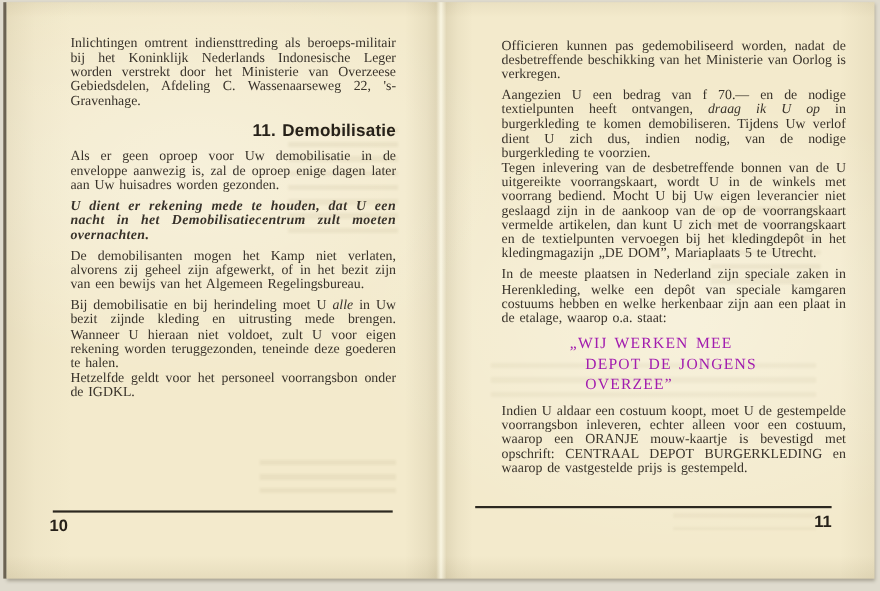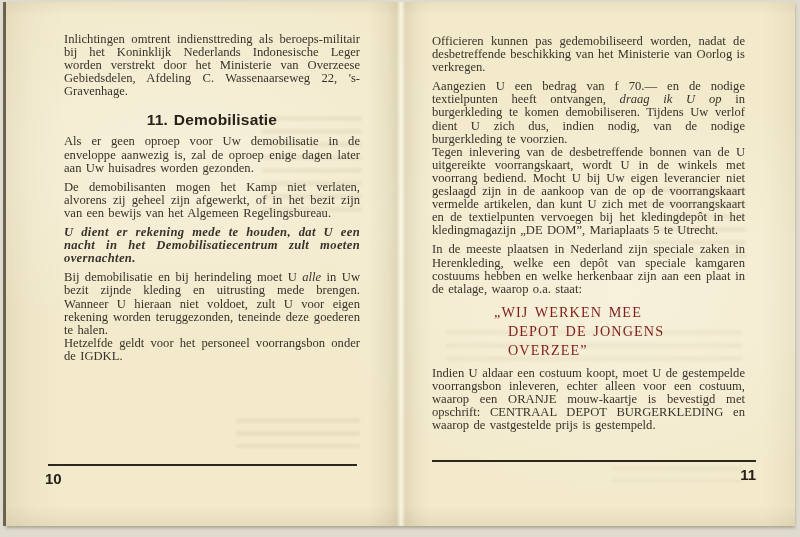--- a/index.html
+++ b/index.html
@@ -46,43 +46,43 @@
   
   .page-text {
     position: absolute;
     color: #38322a;
     font-size: 12.6px;
     line-height: 13.1px;
     text-align: justify;
     word-spacing: 1.2px;
   }
   .left-text  { left: 64px;  top: 33px; width: 296px; }
-  .right-text { left: 432px; top: 35px; width: 313px; }
+  .right-text { left: 456px; top: 35px; width: 313px; }
   .para { margin: 6px 0 0 0; }
   .para.first { margin-top: 0; }
   .para.tight { margin-top: 0; }
   .seg-italic { font-style: italic; }
   .seg-bolditalic { font-style: italic; font-weight: bold; letter-spacing: 0.35px; word-spacing: 2.5px; }
   .section-heading {
     margin: 13px 0 7px 0;
     font-family: "Liberation Sans", sans-serif;
     font-weight: bold;
     font-size: 15.5px;
     line-height: 17px;
     color: #262119;
     letter-spacing: 0.2px;
-    text-align: center;
+    text-align: right;
   }
   .quote-block {
     margin: 7px 0 7px 0;
     text-align: left;
     font-size: 14.2px;
     line-height: 19px;
     letter-spacing: 1.1px;
-    color: #7f1d1d;
+    color: #a21caf;
     word-spacing: 2px;
   }
   .quote-line1 { margin-left: 62px; }
   .quote-line2 { margin-left: 76px; }
   
   .rule {
     position: absolute; height: 2px;
     background: #2c2820;
   }
   .rule-left  { left: 48px;  top: 464px; width: 309px; }
@@ -131,22 +131,22 @@
   <div class="ghost ghost-a"></div>
   <div class="ghost ghost-b"></div>
   <div class="ghost ghost-c"></div>
   <div class="ghost ghost-d"></div>
   <div class="ghost ghost-e"></div>
 
   <div class="page-text left-text">
     <p class="para first"><span>Inlichtingen omtrent indiensttreding als beroeps-militair bij het Koninklijk Nederlands Indonesische Leger worden verstrekt door het Ministerie van Overzeese Gebiedsdelen, Afdeling C. Wassenaarseweg 22, 's-Gravenhage.</span></p>
     <h2 class="section-heading">11. Demobilisatie</h2>
     <p class="para first"><span>Als er geen oproep voor Uw demobilisatie in de enveloppe aanwezig is, zal de oproep enige dagen later aan Uw huisadres worden gezonden.</span></p>
+    <p class="para"><span class="seg-bolditalic">U dient er rekening mede te houden, dat U een nacht in het Demobilisatiecentrum zult moeten overnachten.</span></p>
     <p class="para"><span>De demobilisanten mogen het Kamp niet verlaten, alvorens zij geheel zijn afgewerkt, of in het bezit zijn van een bewijs van het Algemeen Regelingsbureau.</span></p>
-    <p class="para"><span class="seg-bolditalic">U dient er rekening mede te houden, dat U een nacht in het Demobilisatiecentrum zult moeten overnachten.</span></p>
     <p class="para"><span>Bij demobilisatie en bij herindeling moet U </span><span class="seg-italic">alle</span><span> in Uw bezit zijnde kleding en uitrusting mede brengen. Wanneer U hieraan niet voldoet, zult U voor eigen rekening worden teruggezonden, teneinde deze goederen te halen.</span></p>
     <p class="para tight"><span>Hetzelfde geldt voor het personeel voorrangsbon onder de IGDKL.</span></p>
   </div>
   <div class="rule rule-left"></div>
   <div class="pagenum pagenum-left">10</div>
 
   <div class="page-text right-text">
     <p class="para first"><span>Officieren kunnen pas gedemobiliseerd worden, nadat de desbetreffende beschikking van het Ministerie van Oorlog is verkregen.</span></p>
     <p class="para"><span>Aangezien U een bedrag van f 70.— en de nodige textielpunten heeft ontvangen, </span><span class="seg-italic">draag ik U op</span><span> in burgerkleding te komen demobiliseren. Tijdens Uw verlof dient U zich dus, indien nodig, van de nodige burgerkleding te voorzien.</span></p>
     <p class="para tight"><span>Tegen inlevering van de desbetreffende bonnen van de U uitgereikte voorrangskaart, wordt U in de winkels met voorrang bediend. Mocht U bij Uw eigen leverancier niet geslaagd zijn in de aankoop van de op de voorrangskaart vermelde artikelen, dan kunt U zich met de voorrangskaart en de textielpunten vervoegen bij het kledingdepôt in het kledingmagazijn „DE DOM”, Mariaplaats 5 te Utrecht.</span></p>

